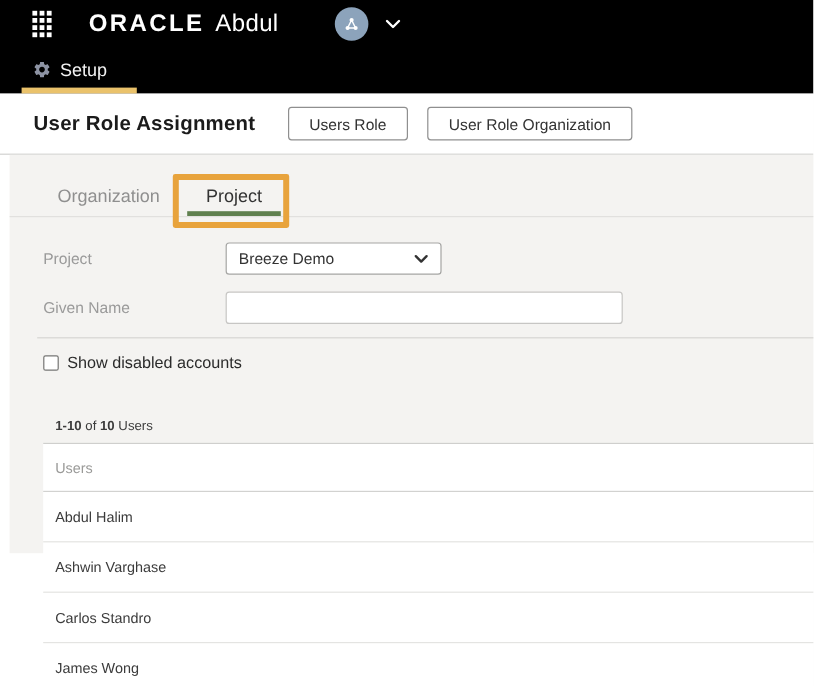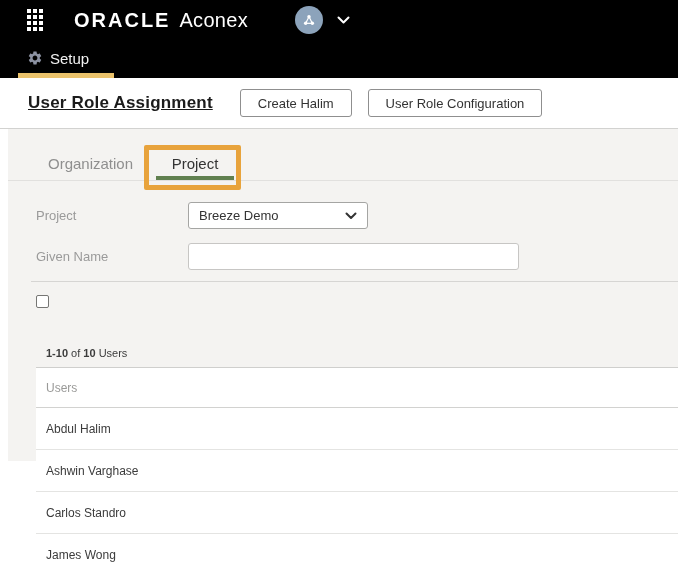--- a/index.html
+++ b/index.html
@@ -93,21 +93,20 @@
     border-bottom: 1px solid #d2d2d0;
     display: flex;
     align-items: center;
     padding-left: 28px;
   }
   .page-title {
     font-size: 17px;
     font-weight: 700;
     color: #1b1b1b;
     letter-spacing: 0.2px;
-    text-decoration: underline;
   }
   .btn {
     height: 28px;
     background: #ffffff;
     border: 1px solid #8f8f8f;
     border-radius: 3px;
     font-family: "Liberation Sans", sans-serif;
     font-size: 13px;
     color: #333333;
     padding: 0 17px;
@@ -259,21 +258,21 @@
           <span></span>
         <span></span>
           <span></span>
           <span></span>
           <span></span>
           <span></span>
           <span></span>
       </div>
       <div class="logo">
         <span class="logo-oracle">ORACLE</span>
-        <span class="logo-product">Aconex</span>
+        <span class="logo-product">Abdul</span>
       </div>
       <div class="org-switcher">
         <div class="avatar">
           <svg width="16" height="16" viewBox="0 0 24 24">
             <g stroke="#ffffff" stroke-width="1.8" fill="none">
               <line x1="12" y1="7" x2="7" y2="17"></line>
               <line x1="12" y1="7" x2="17" y2="17"></line>
               <line x1="7" y1="17" x2="17" y2="17"></line>
             </g>
             <circle cx="12" cy="7" r="2.6" fill="#ffffff"></circle>
@@ -294,22 +293,22 @@
           <path d="M19.14,12.94c0.04-0.3,0.06-0.61,0.06-0.94c0-0.32-0.02-0.64-0.07-0.94l2.03-1.58c0.18-0.14,0.23-0.41,0.12-0.61 l-1.92-3.32c-0.12-0.22-0.37-0.29-0.59-0.22l-2.39,0.96c-0.5-0.38-1.03-0.7-1.62-0.94L14.4,2.81c-0.04-0.24-0.24-0.41-0.48-0.41 h-3.84c-0.24,0-0.43,0.17-0.47,0.41L9.25,5.35C8.66,5.59,8.12,5.92,7.63,6.29L5.24,5.33c-0.22-0.08-0.47,0-0.59,0.22L2.74,8.87 C2.62,9.08,2.66,9.34,2.86,9.48l2.03,1.58C4.84,11.36,4.8,11.69,4.8,12s0.02,0.64,0.07,0.94l-2.03,1.58 c-0.18,0.14-0.23,0.41-0.12,0.61l1.92,3.32c0.12,0.22,0.37,0.29,0.59,0.22l2.39-0.96c0.5,0.38,1.03,0.7,1.62,0.94l0.36,2.54 c0.05,0.24,0.24,0.41,0.48,0.41h3.84c0.24,0,0.44-0.17,0.47-0.41l0.36-2.54c0.59-0.24,1.13-0.56,1.62-0.94l2.39,0.96 c0.22,0.08,0.47,0,0.59-0.22l1.92-3.32c0.12-0.22,0.07-0.47-0.12-0.61L19.14,12.94z M12,15.6c-1.98,0-3.6-1.62-3.6-3.6 s1.62-3.6,3.6-3.6s3.6,1.62,3.6,3.6S13.98,15.6,12,15.6z"></path>
         </svg>
         <span class="setup-label">Setup</span>
       </div>
     </div>
     <div class="setup-indicator"></div>
   </div>
 
   <div class="title-bar">
     <h1 class="page-title">User Role Assignment</h1>
-    <button class="btn btn-create">Create Halim</button>
-    <button class="btn btn-config">User Role Configuration</button>
+    <button class="btn btn-create">Users Role</button>
+    <button class="btn btn-config">User Role Organization</button>
   </div>
 
   <div class="content">
 
     <div class="tabs-row">
       <div class="tab tab-organization">Organization</div>
       <div class="tab tab-project">Project</div>
       <div class="active-tab-underline"></div>
       <div class="annotation-box"></div>
     </div>
@@ -327,20 +326,21 @@
       <div class="form-row second">
         <span class="field-label">Given Name</span>
         <input type="text" class="text-input" value="" style="">
       </div>
     </div>
 
     <div class="section-divider"></div>
 
     <div class="checkbox-row">
       <span class="checkbox"></span>
+      <span class="checkbox-label">Show disabled accounts</span>
     </div>
 
     <div class="results-count"><b>1-10</b><span> of </span><b>10</b><span> Users</span></div>
 
     <div class="users-table">
       <div class="table-header-row">Users</div>
       <div class="user-row">Abdul Halim</div>
       <div class="user-row">Ashwin Varghase</div>
       <div class="user-row">Carlos Standro</div>
       <div class="user-row">James Wong</div>

